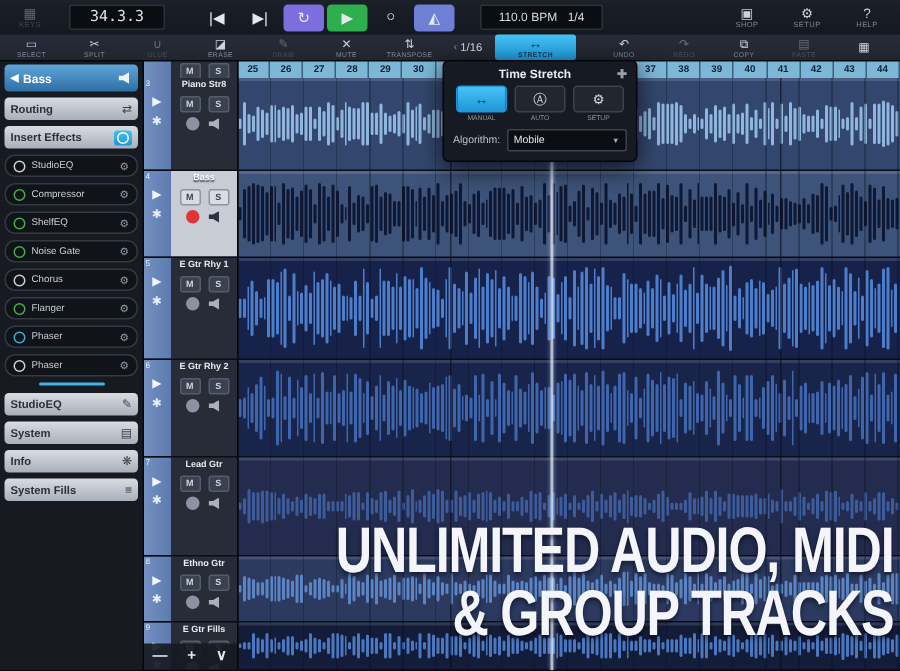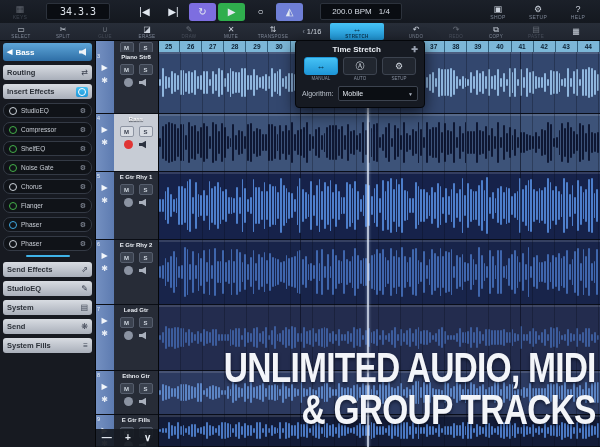--- a/index.html
+++ b/index.html
@@ -152,21 +152,21 @@
           <span>▶</span>
         </div>
         <div class="tp">
           <span>○</span>
         </div>
         <div class="tp" style="background: rgb(111, 127, 214);">
           <span>◭</span>
         </div>
       </div>
     <div class="tempobox">
-      <span>200.0 BPM</span>
+      <span>110.0 BPM</span>
       <span>1/4</span>
     </div>
     <div id="tb-right">
         <div class="tbtn">
           <span class="tico">▣</span>
   <span class="tlab">SHOP</span>
         </div>
         <div class="tbtn">
           <span class="tico">⚙</span>
   <span class="tlab">SETUP</span>
@@ -295,33 +295,29 @@
         </div>
         <div class="fxrow">
           <span class="pw" style="border-color:#cdd3da"></span>
   <span class="fn">Phaser</span>
   <span class="gr">⚙</span>
         </div>
       </div>
     <div class="scrollline"></div>
     <div id="sections">
         <div class="sb-btn">
-          <span>Send Effects</span>
-  <span class="ric">⇗</span>
-        </div>
-        <div class="sb-btn">
           <span>StudioEQ</span>
   <span class="ric">✎</span>
         </div>
         <div class="sb-btn">
           <span>System</span>
   <span class="ric">▤</span>
         </div>
         <div class="sb-btn">
-          <span>Send</span>
+          <span>Info</span>
   <span class="ric">❋</span>
         </div>
         <div class="sb-btn">
           <span>System Fills</span>
   <span class="ric">≡</span>
         </div>
       </div>
   </div>
 
   <div class="tracklist">

